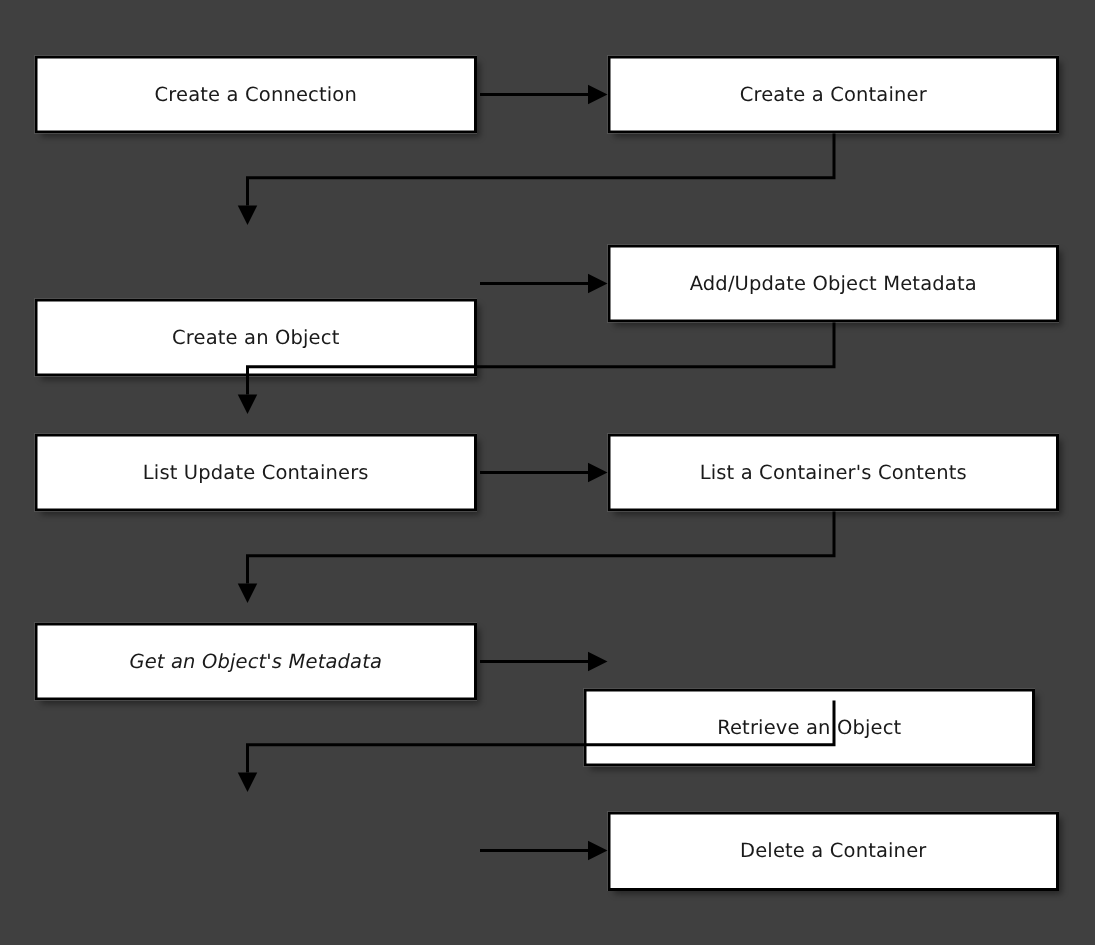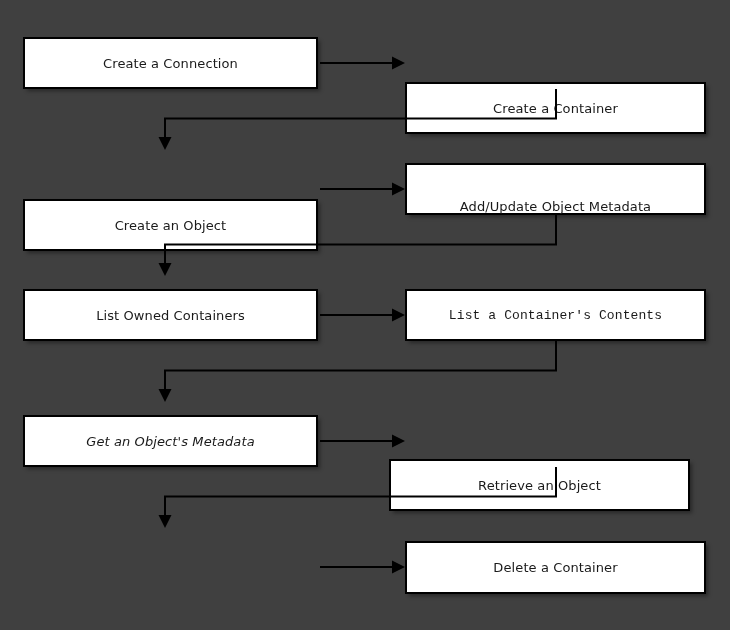--- a/index.html
+++ b/index.html
@@ -45,21 +45,21 @@
 </style>
 </head>
 <body>
 
 <div id="canvas">
 
   <div class="node" style="left:23px; top:37px; width:295px; height:52px;">
     <span class="label">Create a Connection</span>
   </div>
 
-  <div class="node" style="left:405px; top:37px; width:301px; height:52px;margin-top:45px;">
+  <div class="node" style="left:405px; top:37px; width:301px; height:52px;">
     <span class="label">Create a Container</span>
   </div>
 
   <div class="conn" style="left:320px; top:53px; width:86px; height:20px;">
     <svg width="86" height="20" viewBox="0 0 86 20">
       <line x1="0" y1="10" x2="72" y2="10" stroke="#000" stroke-width="2"></line>
       <polygon points="72,3.5 85,10 72,16.5" fill="#000"></polygon>
     </svg>
   </div>
 
@@ -67,43 +67,43 @@
     <svg width="400" height="62" viewBox="0 0 400 62">
       <path d="M396,0 L396,29.5 L5,29.5 L5,48" fill="none" stroke="#000" stroke-width="2"></path>
       <polygon points="-1.5,48 11.5,48 5,61" fill="#000"></polygon>
     </svg>
   </div>
 
   <div class="node" style="left:23px; top:163px; width:295px; height:52px;margin-top:36px;">
     <span class="label">Create an Object</span>
   </div>
 
-  <div class="node" style="left:405px; top:163px; width:301px; height:52px;align-items:flex-end;">
+  <div class="node" style="left:405px; top:163px; width:301px; height:52px;">
     <span class="label">Add/Update Object Metadata</span>
   </div>
 
   <div class="conn" style="left:320px; top:179px; width:86px; height:20px;">
     <svg width="86" height="20" viewBox="0 0 86 20">
       <line x1="0" y1="10" x2="72" y2="10" stroke="#000" stroke-width="2"></line>
       <polygon points="72,3.5 85,10 72,16.5" fill="#000"></polygon>
     </svg>
   </div>
 
   <div class="conn" style="left:160px; top:215px; width:400px; height:62px;">
     <svg width="400" height="62" viewBox="0 0 400 62">
       <path d="M396,0 L396,29.5 L5,29.5 L5,48" fill="none" stroke="#000" stroke-width="2"></path>
       <polygon points="-1.5,48 11.5,48 5,61" fill="#000"></polygon>
     </svg>
   </div>
 
   <div class="node" style="left:23px; top:289px; width:295px; height:52px;">
-    <span class="label">List Owned Containers</span>
+    <span class="label">List Update Containers</span>
   </div>
 
-  <div class="node" style="left:405px; top:289px; width:301px; height:52px;font-family:Liberation Mono, monospace;">
+  <div class="node" style="left:405px; top:289px; width:301px; height:52px;">
     <span class="label">List a Container's Contents</span>
   </div>
 
   <div class="conn" style="left:320px; top:305px; width:86px; height:20px;">
     <svg width="86" height="20" viewBox="0 0 86 20">
       <line x1="0" y1="10" x2="72" y2="10" stroke="#000" stroke-width="2"></line>
       <polygon points="72,3.5 85,10 72,16.5" fill="#000"></polygon>
     </svg>
   </div>
 

